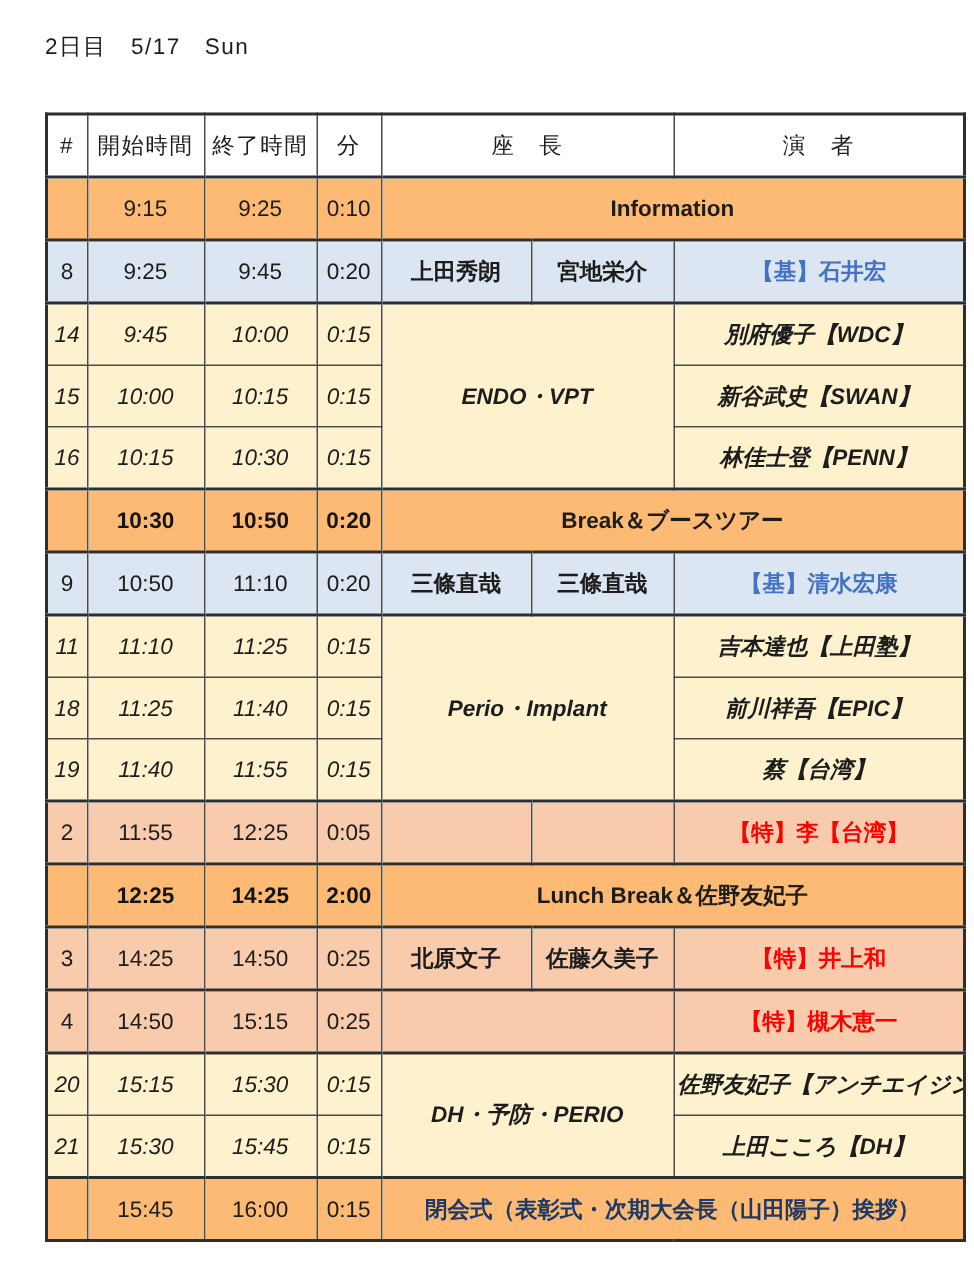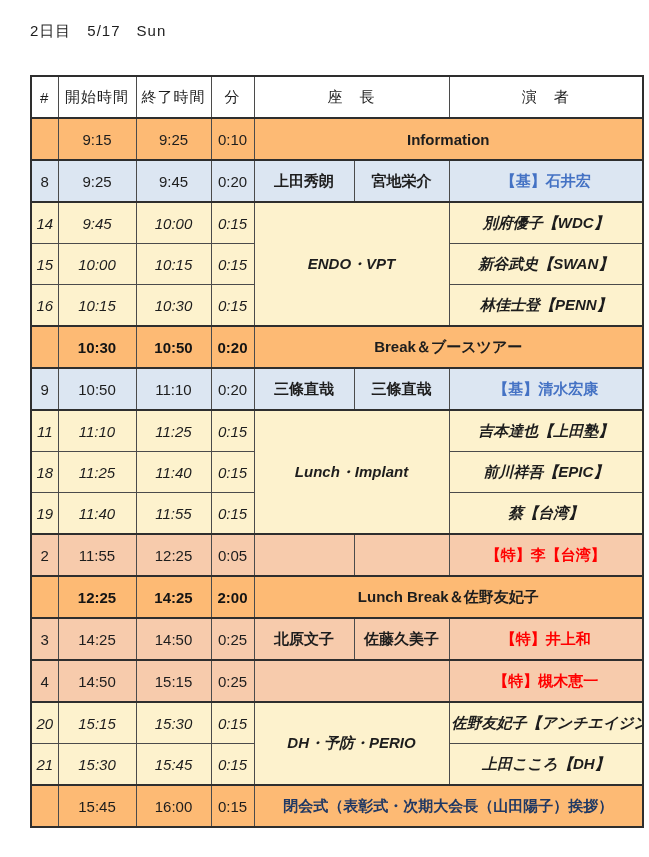--- a/index.html
+++ b/index.html
@@ -124,21 +124,21 @@
     <td class="name">三條直哉</td>
     <td class="name">三條直哉</td>
     <td class="name txt-blue">【基】清水宏康</td>
   </tr>
 
   <tr class="sect bg-cream">
     <td class="num">11</td>
     <td class="time">11:10</td>
     <td class="time">11:25</td>
     <td class="time">0:15</td>
-    <td class="name" colspan="2" rowspan="3">Lunch・Implant</td>
+    <td class="name" colspan="2" rowspan="3">Perio・Implant</td>
     <td class="name">吉本達也【上田塾】</td>
   </tr>
   <tr class="bg-cream">
     <td class="num">18</td>
     <td class="time">11:25</td>
     <td class="time">11:40</td>
     <td class="time">0:15</td>
     <td class="name">前川祥吾【EPIC】</td>
   </tr>
   <tr class="bg-cream">

